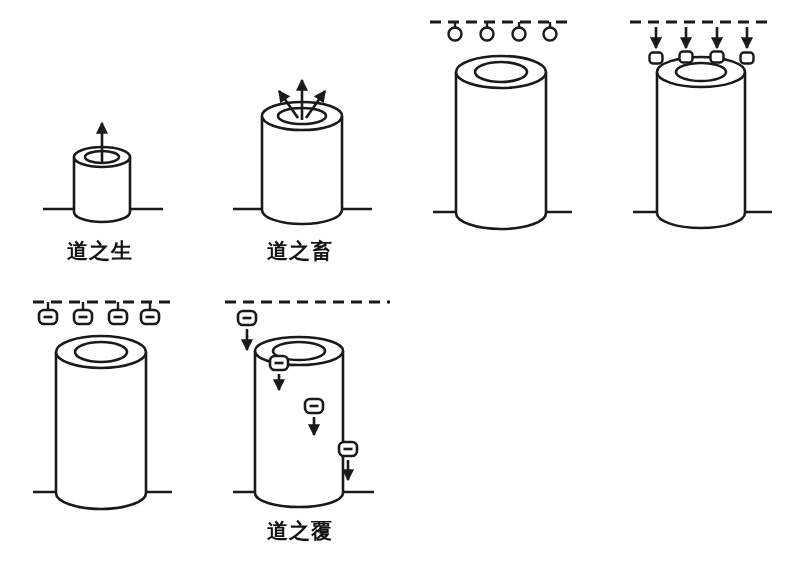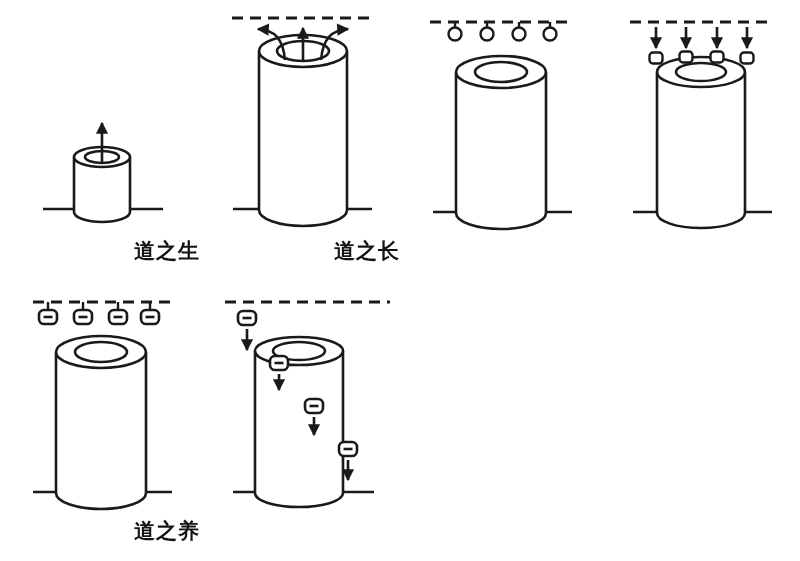--- a/index.html
+++ b/index.html
@@ -2,21 +2,21 @@
 <html><head>
 <meta charset="utf-8">
 <style>
   html,body{margin:0;padding:0;background:#ffffff;}
   body{width:800px;height:561px;overflow:hidden;
        font-family:"Liberation Sans","DejaVu Sans",sans-serif;}
   .board{display:grid;grid-template-columns:repeat(4,200px);
          grid-template-rows:280px 281px;width:800px;height:561px;background:#fff;}
   figure.panel{margin:0;padding:0;width:200px;position:relative;}
   figure.panel svg{display:block;}
-  .caption{text-align:right;font-size:21px;font-weight:600;color:#141414;
+  .caption{text-align:center;font-size:21px;font-weight:600;color:#141414;
            padding-top:7px;letter-spacing:1px;line-height:24px;
            font-family:"Liberation Sans","DejaVu Sans",sans-serif;}
 </style>
 </head>
 <body>
 
 <div class="board">
   <figure class="panel">
     <svg width="200" height="232" viewBox="0 0 200 232">
         <defs>
@@ -30,36 +30,35 @@
           <ellipse cx="102" cy="157" rx="28" ry="10" fill="#ffffff" stroke="#1a1a1a" stroke-width="2.6"></ellipse>
           <ellipse cx="102" cy="157" rx="17" ry="6" fill="#ffffff" stroke="#1a1a1a" stroke-width="2.6"></ellipse>
         </g>
         <line x1="102" y1="163" x2="102" y2="123" stroke="#1a1a1a" stroke-width="2.6" marker-end="url(#ah0)"></line>
       </svg>
     <figcaption class="caption">道之生</figcaption>
   </figure>
   <figure class="panel">
     <svg width="200" height="232" viewBox="0 0 200 232">
         <defs>
-          <marker id="ah2" viewBox="0 0 10 10" refX="8.5" refY="5" markerWidth="5.2" markerHeight="5.2" orient="auto">
+          <marker id="ah1" viewBox="0 0 10 10" refX="8.5" refY="5" markerWidth="5.2" markerHeight="5.2" orient="auto">
             <path d="M0.5,0.5 L9.5,5 L0.5,9.5 Z" fill="#1a1a1a"></path>
           </marker>
         </defs>
-        <line x1="32" y1="18" x2="173" y2="18" stroke="#1a1a1a" stroke-width="2.8" stroke-dasharray="11 7"></line>
         <line x1="33" y1="209" x2="172" y2="209" stroke="#1a1a1a" stroke-width="2.6"></line>
         <g>
-          <path d="M 59,51 L 59,210 A 44,16 0 0 0 147,210 L 147,51" fill="#ffffff" stroke="#1a1a1a" stroke-width="2.6"></path>
-          <ellipse cx="103" cy="51" rx="44" ry="16" fill="#ffffff" stroke="#1a1a1a" stroke-width="2.6"></ellipse>
-          <ellipse cx="103" cy="51" rx="26" ry="10" fill="#ffffff" stroke="#1a1a1a" stroke-width="2.6"></ellipse>
+          <path d="M 62,116 L 62,210 A 40,14 0 0 0 142,210 L 142,116" fill="#ffffff" stroke="#1a1a1a" stroke-width="2.6"></path>
+          <ellipse cx="102" cy="116" rx="40" ry="14" fill="#ffffff" stroke="#1a1a1a" stroke-width="2.6"></ellipse>
+          <ellipse cx="102" cy="116" rx="24" ry="8" fill="#ffffff" stroke="#1a1a1a" stroke-width="2.6"></ellipse>
         </g>
-        <path d="M 85,60 C 83,38 74,30 58,29" fill="none" stroke="#1a1a1a" stroke-width="2.6" marker-end="url(#ah2)"></path>
-        <path d="M 121,60 C 123,38 132,30 148,29" fill="none" stroke="#1a1a1a" stroke-width="2.6" marker-end="url(#ah2)"></path>
-        <line x1="103" y1="62" x2="103" y2="28" stroke="#1a1a1a" stroke-width="2.6" marker-end="url(#ah2)"></line>
+        <line x1="98" y1="118" x2="79" y2="91" stroke="#1a1a1a" stroke-width="2.6" marker-end="url(#ah1)"></line>
+        <line x1="102" y1="120" x2="102" y2="80" stroke="#1a1a1a" stroke-width="2.6" marker-end="url(#ah1)"></line>
+        <line x1="106" y1="118" x2="125" y2="91" stroke="#1a1a1a" stroke-width="2.6" marker-end="url(#ah1)"></line>
       </svg>
-    <figcaption class="caption">道之长</figcaption>
+    <figcaption class="caption">道之畜</figcaption>
   </figure>
   <figure class="panel">
     <svg width="200" height="232" viewBox="0 0 200 232">
         <defs>
           <marker id="ah4" viewBox="0 0 10 10" refX="8.5" refY="5" markerWidth="5.2" markerHeight="5.2" orient="auto">
             <path d="M0.5,0.5 L9.5,5 L0.5,9.5 Z" fill="#1a1a1a"></path>
           </marker>
         </defs>
         <line x1="30" y1="22" x2="172" y2="22" stroke="#1a1a1a" stroke-width="2.8" stroke-dasharray="11 7"></line>
         <line x1="33" y1="212" x2="172" y2="212" stroke="#1a1a1a" stroke-width="2.6"></line>
@@ -122,21 +121,20 @@
         <line x1="83" y1="22" x2="83" y2="31" stroke="#1a1a1a" stroke-width="2.4"></line>
         <rect x="74" y="30" width="18" height="14" rx="5" fill="#ffffff" stroke="#1a1a1a" stroke-width="2.6"></rect>
         <line x1="78.5" y1="37" x2="87.5" y2="37" stroke="#1a1a1a" stroke-width="2.6"></line>
         <line x1="118" y1="22" x2="118" y2="31" stroke="#1a1a1a" stroke-width="2.4"></line>
         <rect x="109" y="30" width="18" height="14" rx="5" fill="#ffffff" stroke="#1a1a1a" stroke-width="2.6"></rect>
         <line x1="113.5" y1="37" x2="122.5" y2="37" stroke="#1a1a1a" stroke-width="2.6"></line>
         <line x1="150" y1="22" x2="150" y2="31" stroke="#1a1a1a" stroke-width="2.4"></line>
         <rect x="141" y="30" width="18" height="14" rx="5" fill="#ffffff" stroke="#1a1a1a" stroke-width="2.6"></rect>
         <line x1="145.5" y1="37" x2="154.5" y2="37" stroke="#1a1a1a" stroke-width="2.6"></line>
       </svg>
-    <figcaption class="caption">道之养</figcaption>
   </figure>
   <figure class="panel">
     <svg width="200" height="232" viewBox="0 0 200 232">
         <defs>
           <marker id="ah7" viewBox="0 0 10 10" refX="8.5" refY="5" markerWidth="5.2" markerHeight="5.2" orient="auto">
             <path d="M0.5,0.5 L9.5,5 L0.5,9.5 Z" fill="#1a1a1a"></path>
           </marker>
         </defs>
         <line x1="25" y1="22" x2="190" y2="22" stroke="#1a1a1a" stroke-width="2.8" stroke-dasharray="11 7"></line>
         <line x1="33" y1="212" x2="174" y2="212" stroke="#1a1a1a" stroke-width="2.6"></line>
@@ -151,14 +149,15 @@
         <line x1="148" y1="180" x2="148" y2="200" stroke="#1a1a1a" stroke-width="2.6" marker-end="url(#ah7)"></line>
         <rect x="38" y="31" width="18" height="14" rx="5" fill="#ffffff" stroke="#1a1a1a" stroke-width="2.6"></rect>
         <line x1="42.5" y1="38" x2="51.5" y2="38" stroke="#1a1a1a" stroke-width="2.6"></line>
         <rect x="70" y="76" width="18" height="14" rx="5" fill="#ffffff" stroke="#1a1a1a" stroke-width="2.6"></rect>
         <line x1="74.5" y1="83" x2="83.5" y2="83" stroke="#1a1a1a" stroke-width="2.6"></line>
         <rect x="105" y="119" width="18" height="14" rx="5" fill="#ffffff" stroke="#1a1a1a" stroke-width="2.6"></rect>
         <line x1="109.5" y1="126" x2="118.5" y2="126" stroke="#1a1a1a" stroke-width="2.6"></line>
         <rect x="139" y="162" width="18" height="14" rx="5" fill="#ffffff" stroke="#1a1a1a" stroke-width="2.6"></rect>
         <line x1="143.5" y1="169" x2="152.5" y2="169" stroke="#1a1a1a" stroke-width="2.6"></line>
       </svg>
+    <figcaption class="caption">道之覆</figcaption>
   </figure>
 </div>
 
 </body></html>

